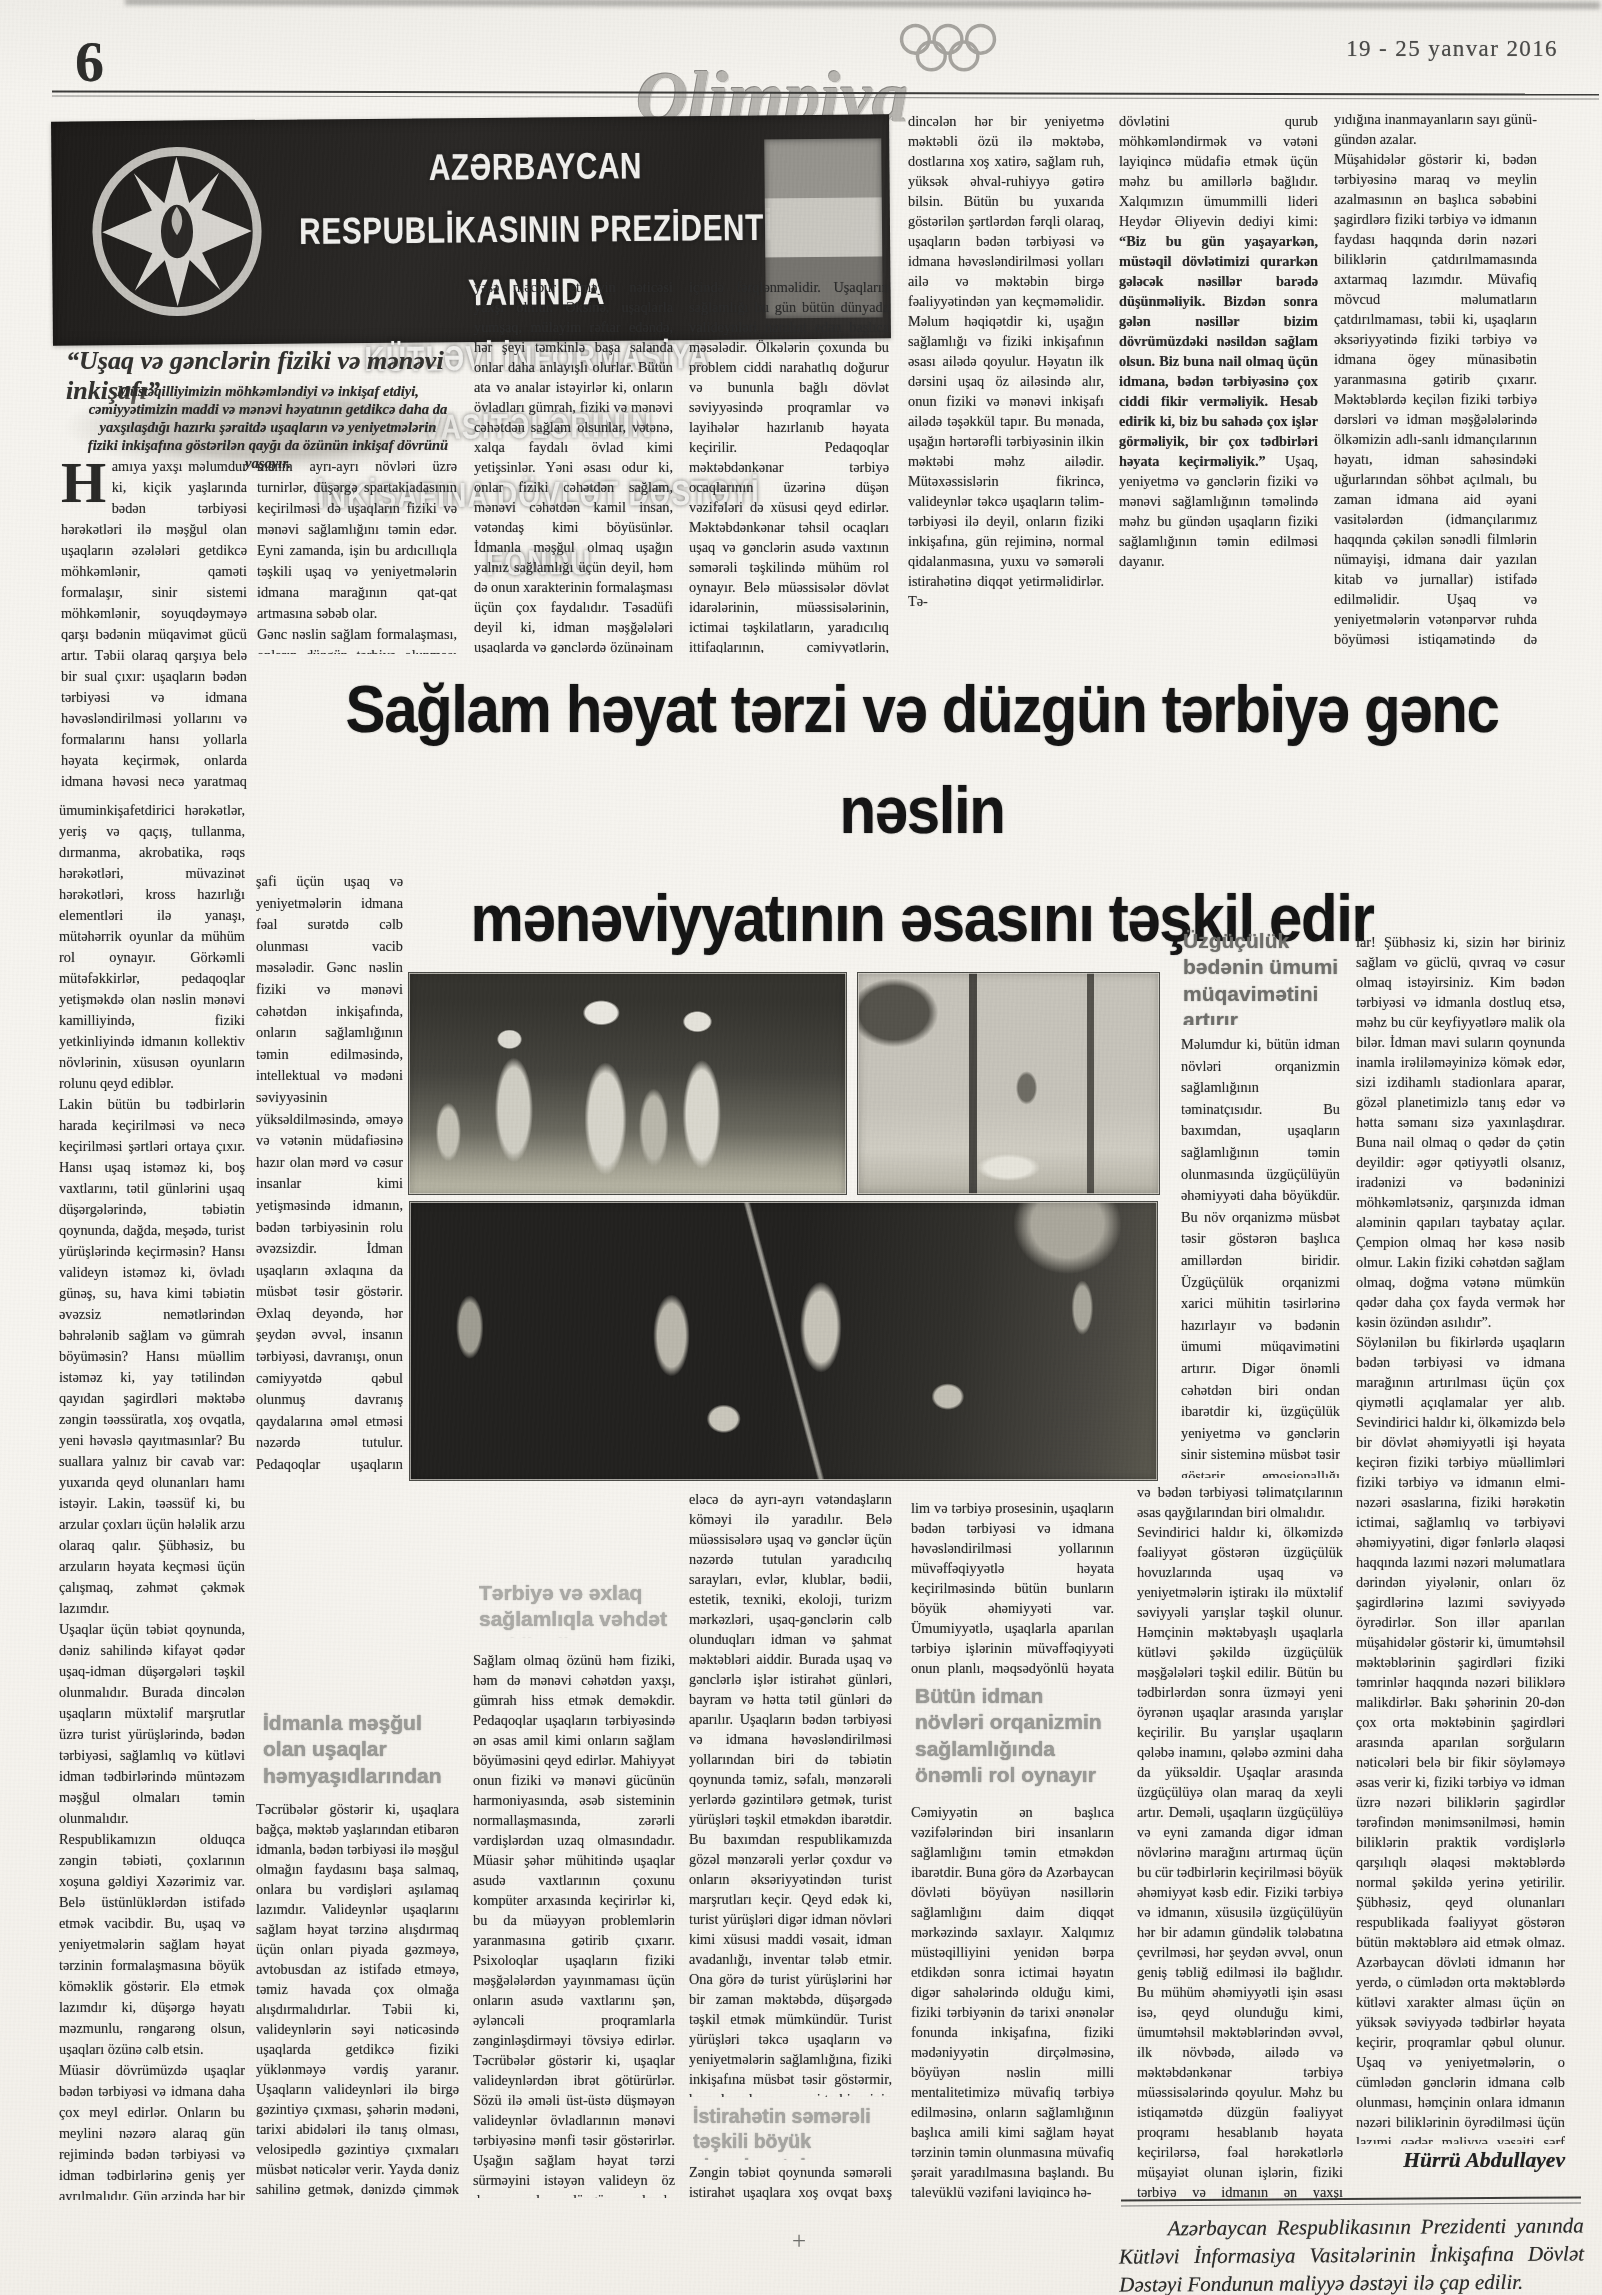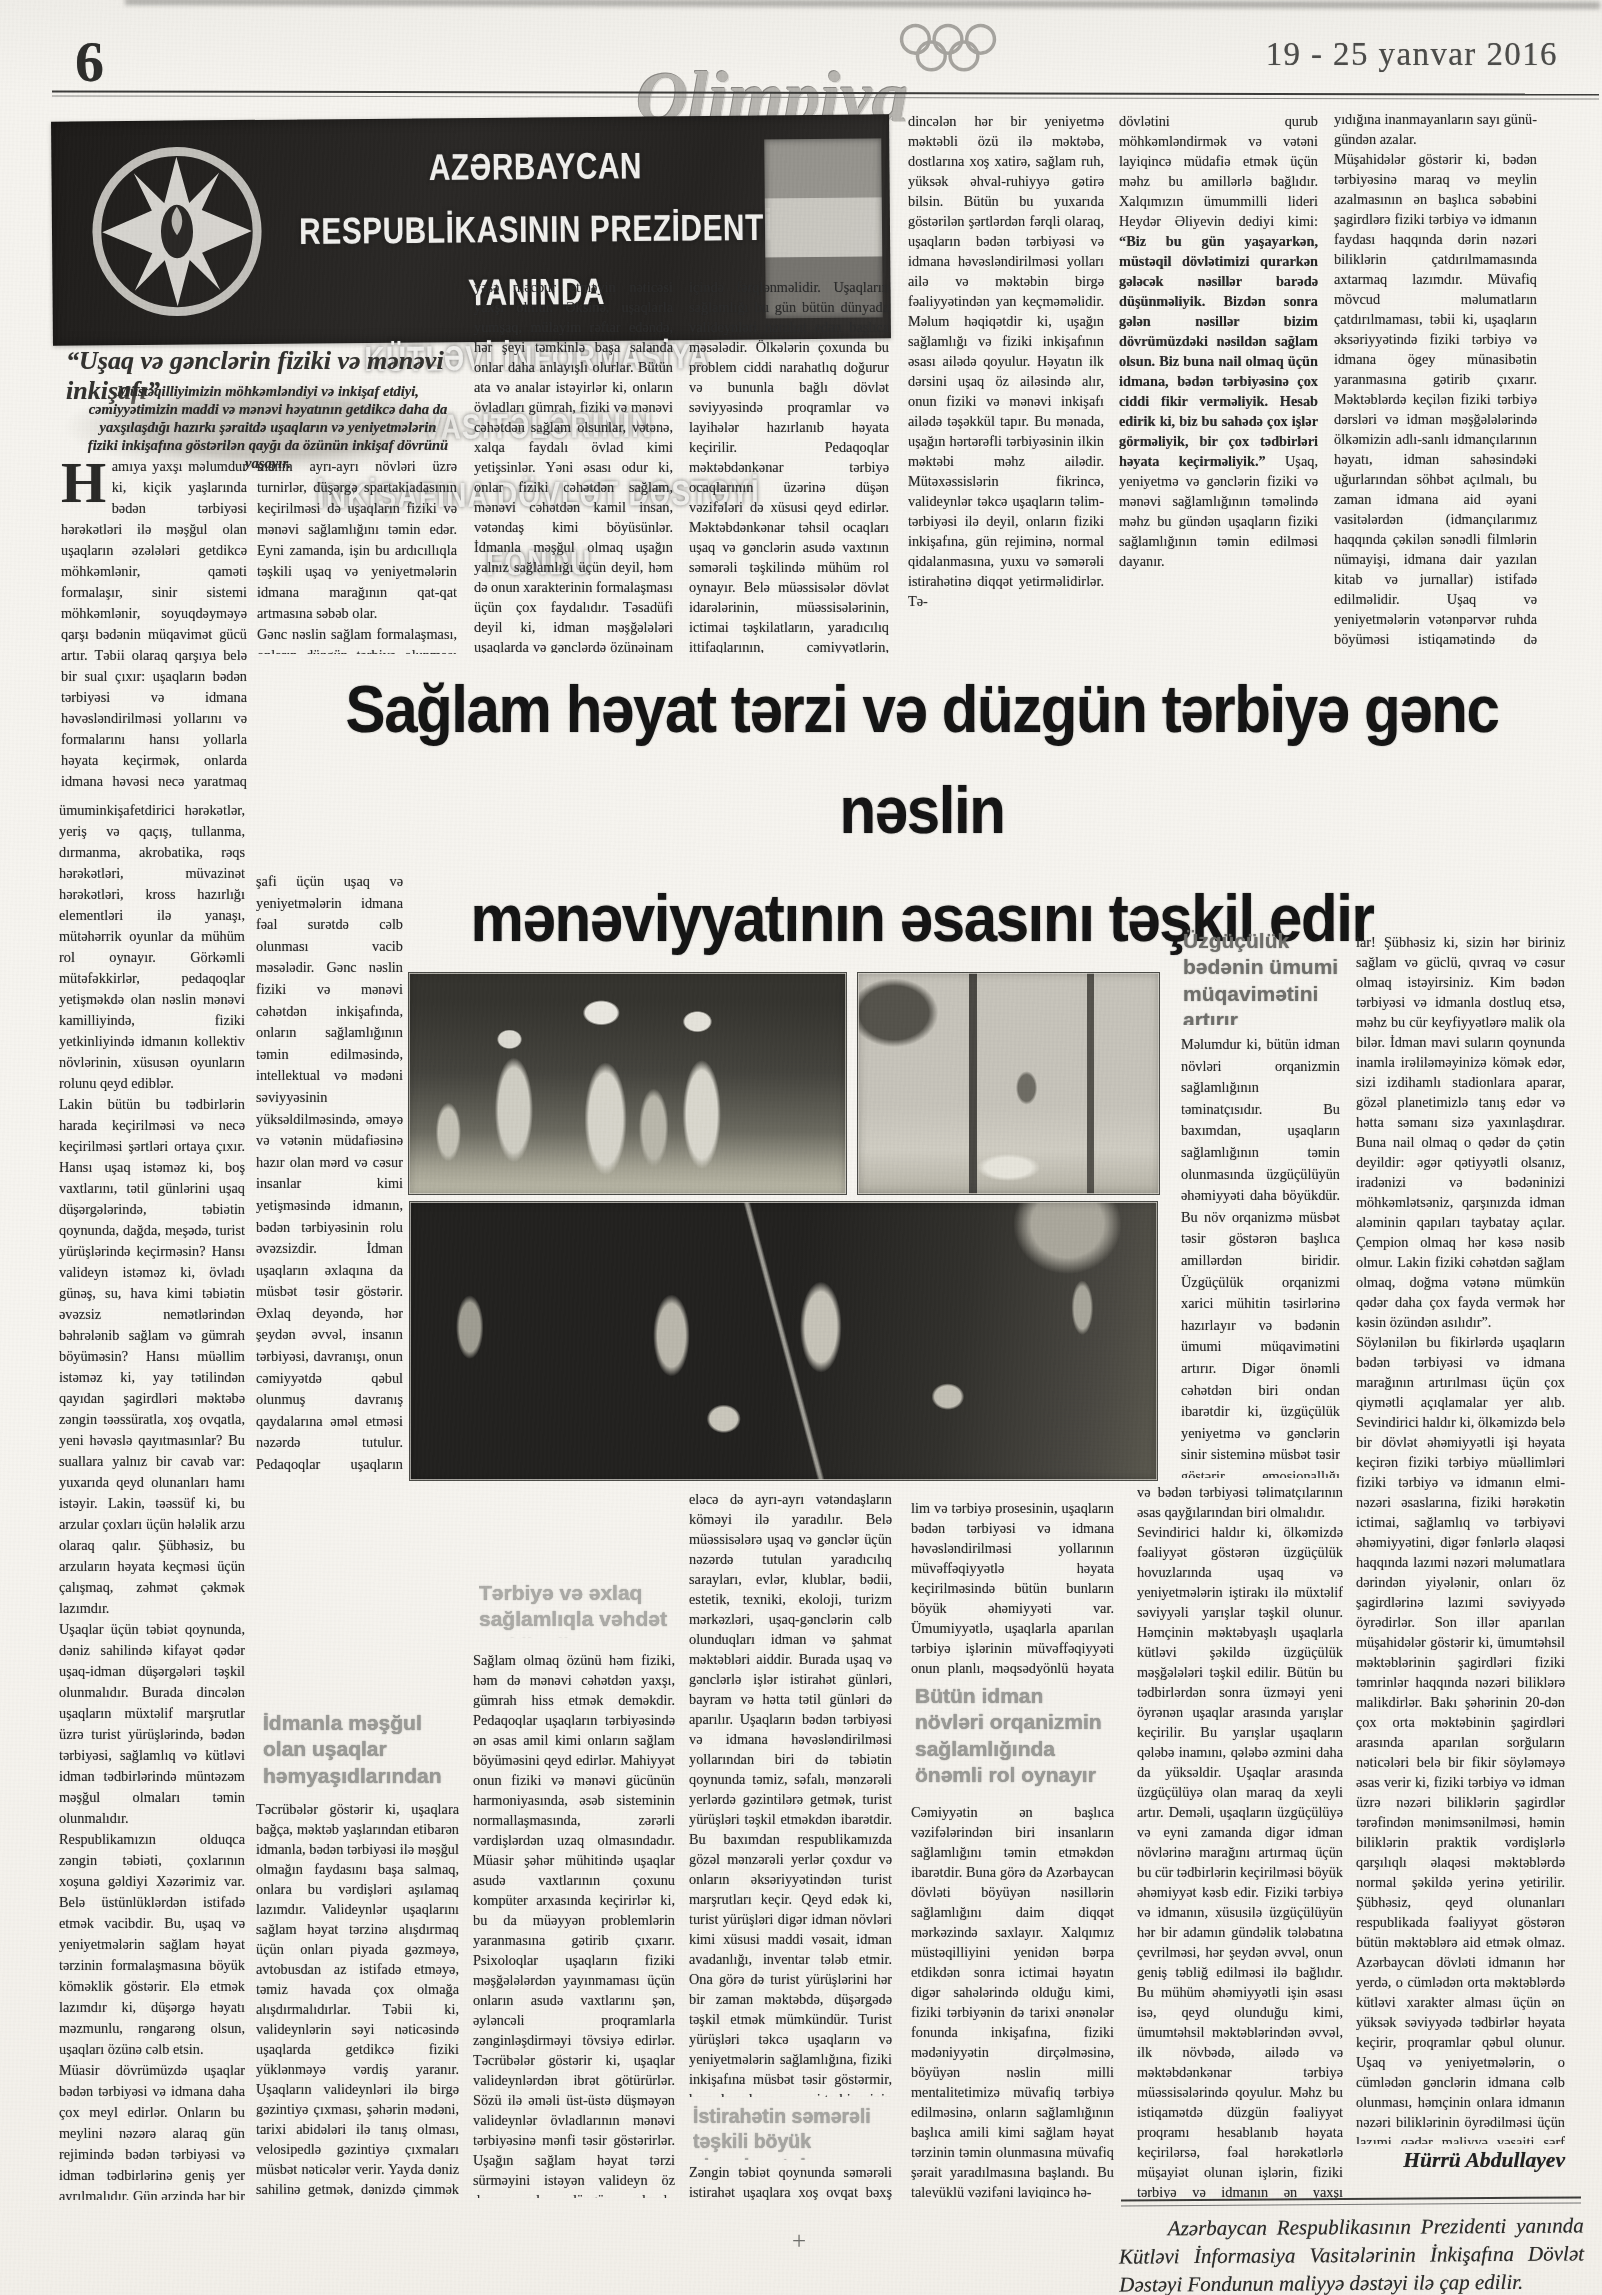--- a/index.html
+++ b/index.html
@@ -39,21 +39,21 @@
       <g fill="none" stroke="#8d8b86" stroke-width="5">
         <circle cx="28" cy="32" r="20"></circle>
           <circle cx="75" cy="32" r="20"></circle>
           <circle cx="122" cy="32" r="20"></circle>
         <circle cx="51" cy="56" r="20"></circle>
           <circle cx="98" cy="56" r="20"></circle>
       </g>
     </svg>
   </div>
 
-  <div class="abs soft" style="left:1196px;top:36px;width:362px;text-align:right;font-size:33px;color:#4c4c4a;letter-spacing:1.4px;">19 - 25 yanvar 2016</div>
+  <div class="abs soft" style="left:1196px;top:36px;width:362px;text-align:right;font-size:23px;color:#4c4c4a;letter-spacing:1.4px;">19 - 25 yanvar 2016</div>
 
   <div class="abs rule" style="left:52px;top:92px;width:1547px;height:2.1px;transform:rotate(.12deg);"></div>
   <div class="abs" style="left:52px;top:97px;width:1547px;height:1.4px;background:#8b8b88;transform:rotate(.12deg);"></div>
 
   <div class="abs" style="left:52px;top:118px;width:838px;height:224px;transform:rotate(-.5deg);
               background:linear-gradient(115deg,#1f1d1b 0%,#2b2927 45%,#262422 72%,#343230 100%);
               box-shadow:0 0 12.5px rgba(0,0,0,.35) inset,0 1.4px 4.2px rgba(0,0,0,.25);">
     <svg class="abs" style="left:36px;top:22px;" width="178" height="178" viewBox="0 0 100 100">
       <circle cx="50" cy="50" r="45" fill="none" stroke="#dddbd5" stroke-width="5" opacity=".85"></circle>
       <path fill="#e6e4de" opacity=".92" d="M50 8 L57 34 L74 17 L64 38 L92 50 L64 62 L74 83 L57 66 L50 92 L43 66 L26 83 L36 62 L8 50 L36 38 L26 17 L43 34 Z"></path>

